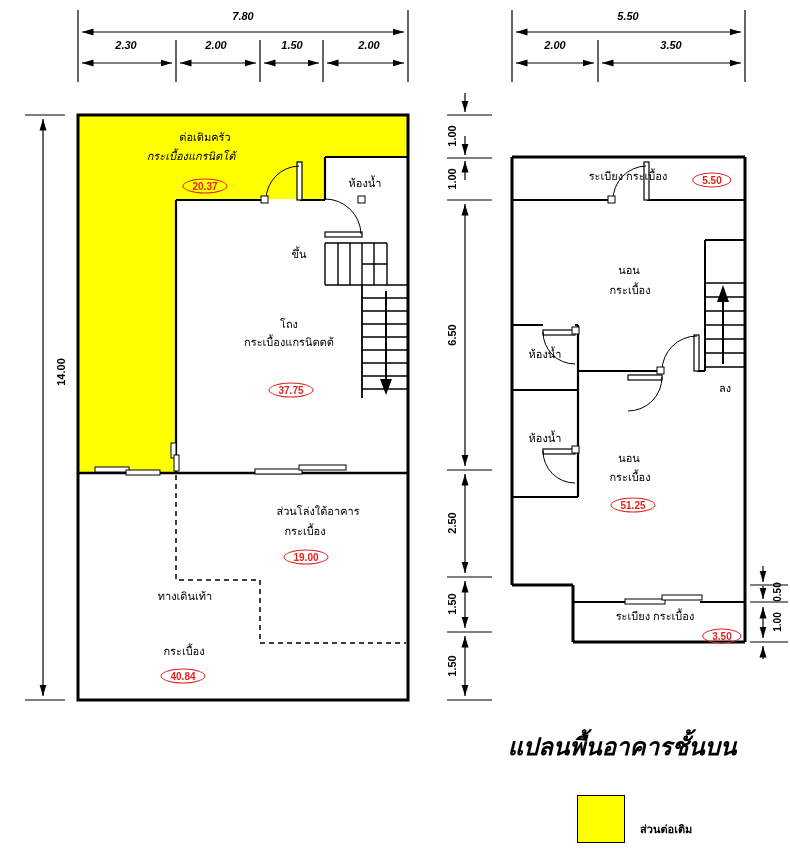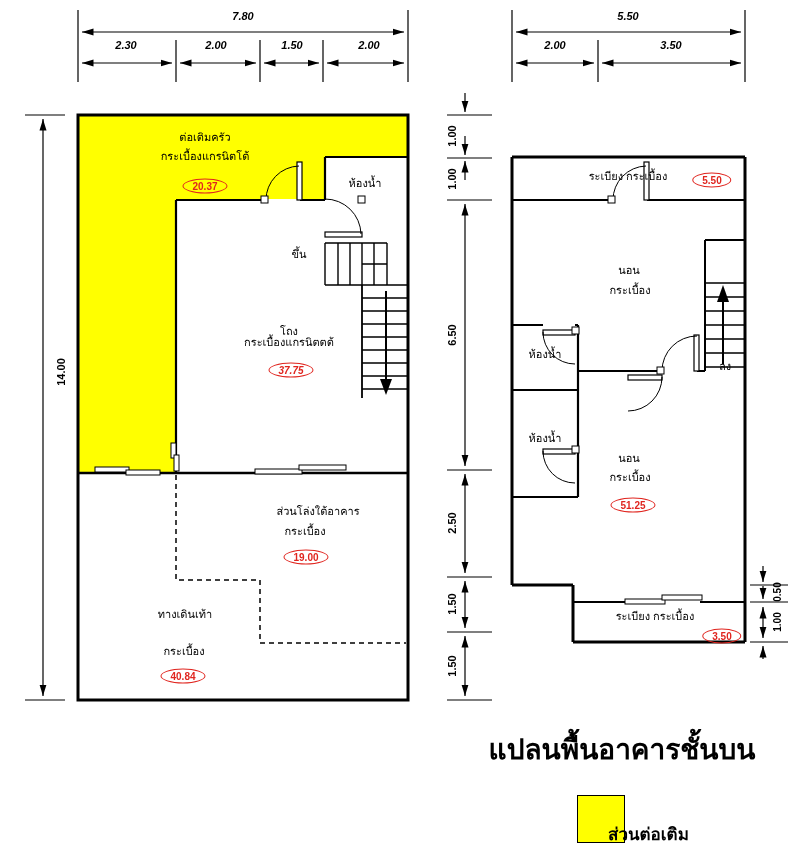--- a/index.html
+++ b/index.html
@@ -1,30 +1,30 @@
 <!DOCTYPE html>
 <html><head>
 <meta charset="utf-8">
 <style>
   html,body{margin:0;padding:0;background:#fff;}
   #stage{position:relative;width:790px;height:850px;background:#fff;overflow:hidden;
          font-family:"Liberation Sans","DejaVu Sans",sans-serif;color:#000;}
   #plan-svg{position:absolute;left:0;top:0;}
   .lbl{position:absolute;transform:translateX(-50%);font-size:11px;line-height:1.15;
        white-space:nowrap;text-align:center;}
-  .cap{position:absolute;transform:translateX(-50%);font-size:28px;font-weight:bold;white-space:nowrap;}
+  .cap{position:absolute;transform:translateX(-50%);font-size:24px;font-weight:bold;white-space:nowrap;font-style:italic;}
   .dim{position:absolute;transform:translateX(-50%);font-size:11px;font-weight:bold;white-space:nowrap;font-style:italic;}
   .dimr{position:absolute;transform:translate(-50%,-50%) rotate(-90deg);font-size:11px;
         font-weight:bold;white-space:nowrap;}
   .dimr.small{font-size:10px;}
   .oval{position:absolute;transform:translate(-50%,-50%);border:1.5px solid #e0251f;color:#e0251f;
         border-radius:50%;padding:1px 9px;font-size:10px;font-weight:bold;white-space:nowrap;}
   .legend-box{position:absolute;left:577px;top:795px;width:46px;height:46px;
         background:#ffff00;border:1.5px solid #000;}
-  .legend-lbl{position:absolute;left:608px;top:820px;font-size:17px;font-weight:bold;white-space:nowrap;}
+  .legend-lbl{position:absolute;left:640px;top:820px;font-size:11px;font-weight:bold;white-space:nowrap;}
 </style>
 </head>
 <body>
 
 <div id="stage">
 
   <svg id="plan-svg" width="790" height="850" viewBox="0 0 790 850">
     <defs>
       <marker id="mE" markerWidth="13" markerHeight="9" refX="11.5" refY="4.5" orient="auto" markerUnits="userSpaceOnUse">
         <path d="M0,1 L11.5,4.5 L0,8 Z" fill="#000"></path>
@@ -153,44 +153,44 @@
   <div class="dimr" style="left:452px;top:136px;">1.00</div>
   <div class="dimr" style="left:452px;top:179px;">1.00</div>
   <div class="dimr" style="left:452px;top:335px;">6.50</div>
   <div class="dimr" style="left:452px;top:523px;">2.50</div>
   <div class="dimr" style="left:452px;top:604px;">1.50</div>
   <div class="dimr" style="left:452px;top:666px;">1.50</div>
   <div class="dimr small" style="left:777px;top:592px;">0.50</div>
   <div class="dimr small" style="left:777px;top:622px;">1.00</div>
 
   <div class="lbl" style="left:205px;top:131px;">ต่อเติมครัว</div>
-  <div class="lbl" style="left:205px;top:150px;">กระเบื้องแกรนิตโต้</div>
+  <div class="lbl" style="left:191px;top:150px;font-style:italic;">กระเบื้องแกรนิตโต้</div>
   <div class="oval" style="left:205px;top:186px;">20.37</div>
   <div class="lbl" style="left:365px;top:177px;">ห้องน้ำ</div>
   <div class="lbl" style="left:299px;top:248px;">ขึ้น</div>
-  <div class="lbl" style="left:289px;top:318px;margin-top:7px;">โถง</div>
+  <div class="lbl" style="left:289px;top:318px;">โถง</div>
   <div class="lbl" style="left:289px;top:336px;">กระเบื้องแกรนิตตต้</div>
-  <div class="oval" style="left:291px;top:370px;font-style:italic;">37.75</div>
+  <div class="oval" style="left:291px;top:390px;">37.75</div>
   <div class="lbl" style="left:318px;top:505px;">ส่วนโล่งใต้อาคาร</div>
   <div class="lbl" style="left:305px;top:525px;">กระเบื้อง</div>
   <div class="oval" style="left:306px;top:557px;">19.00</div>
-  <div class="lbl" style="left:185px;top:608px;">ทางเดินเท้า</div>
+  <div class="lbl" style="left:185px;top:590px;">ทางเดินเท้า</div>
   <div class="lbl" style="left:184px;top:645px;">กระเบื้อง</div>
   <div class="oval" style="left:183px;top:676px;">40.84</div>
 
   <div class="lbl" style="left:628px;top:170px;">ระเบียง กระเบื้อง</div>
   <div class="oval" style="left:712px;top:180px;">5.50</div>
   <div class="lbl" style="left:629px;top:264px;">นอน</div>
   <div class="lbl" style="left:630px;top:284px;">กระเบื้อง</div>
   <div class="lbl" style="left:545px;top:348px;">ห้องน้ำ</div>
   <div class="lbl" style="left:545px;top:432px;">ห้องน้ำ</div>
   <div class="lbl" style="left:629px;top:452px;">นอน</div>
   <div class="lbl" style="left:630px;top:471px;">กระเบื้อง</div>
   <div class="oval" style="left:633px;top:505px;text-align:center;">51.25</div>
-  <div class="lbl" style="left:725px;top:360px;">ลง</div>
+  <div class="lbl" style="left:725px;top:382px;">ลง</div>
   <div class="lbl" style="left:655px;top:610px;">ระเบียง กระเบื้อง</div>
   <div class="oval" style="left:722px;top:636px;">3.50</div>
   <div class="cap" style="left:622px;top:727px;">แปลนพื้นอาคารชั้นบน</div>
 
   <div class="legend-box"></div>
   <div class="legend-lbl">ส่วนต่อเติม</div>
 
 </div>
 
 </body></html>

